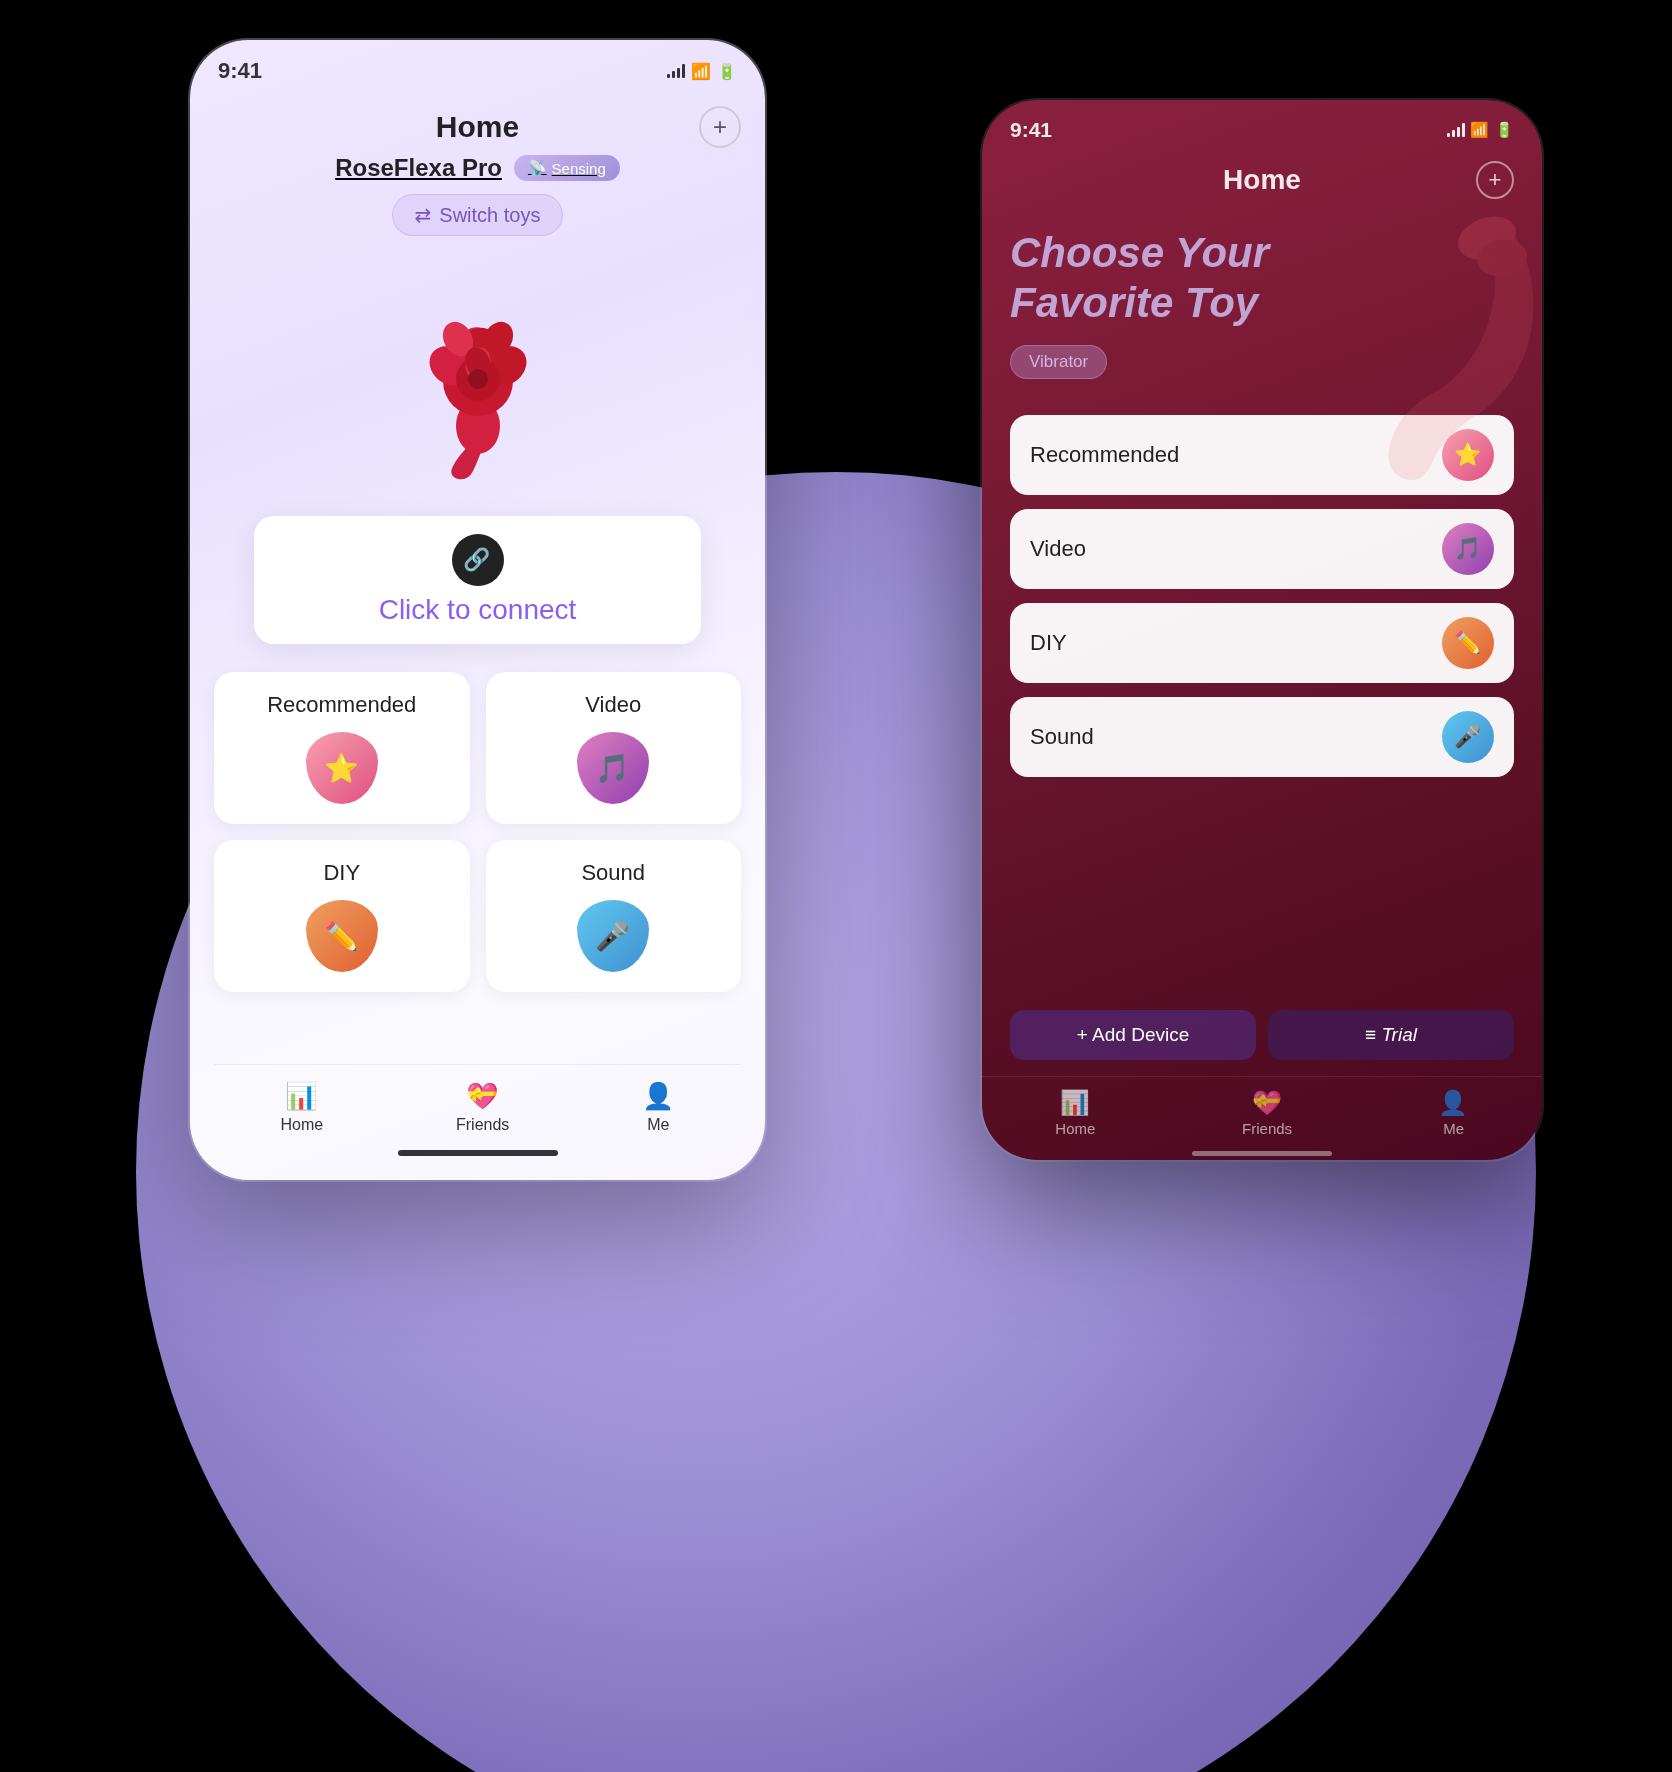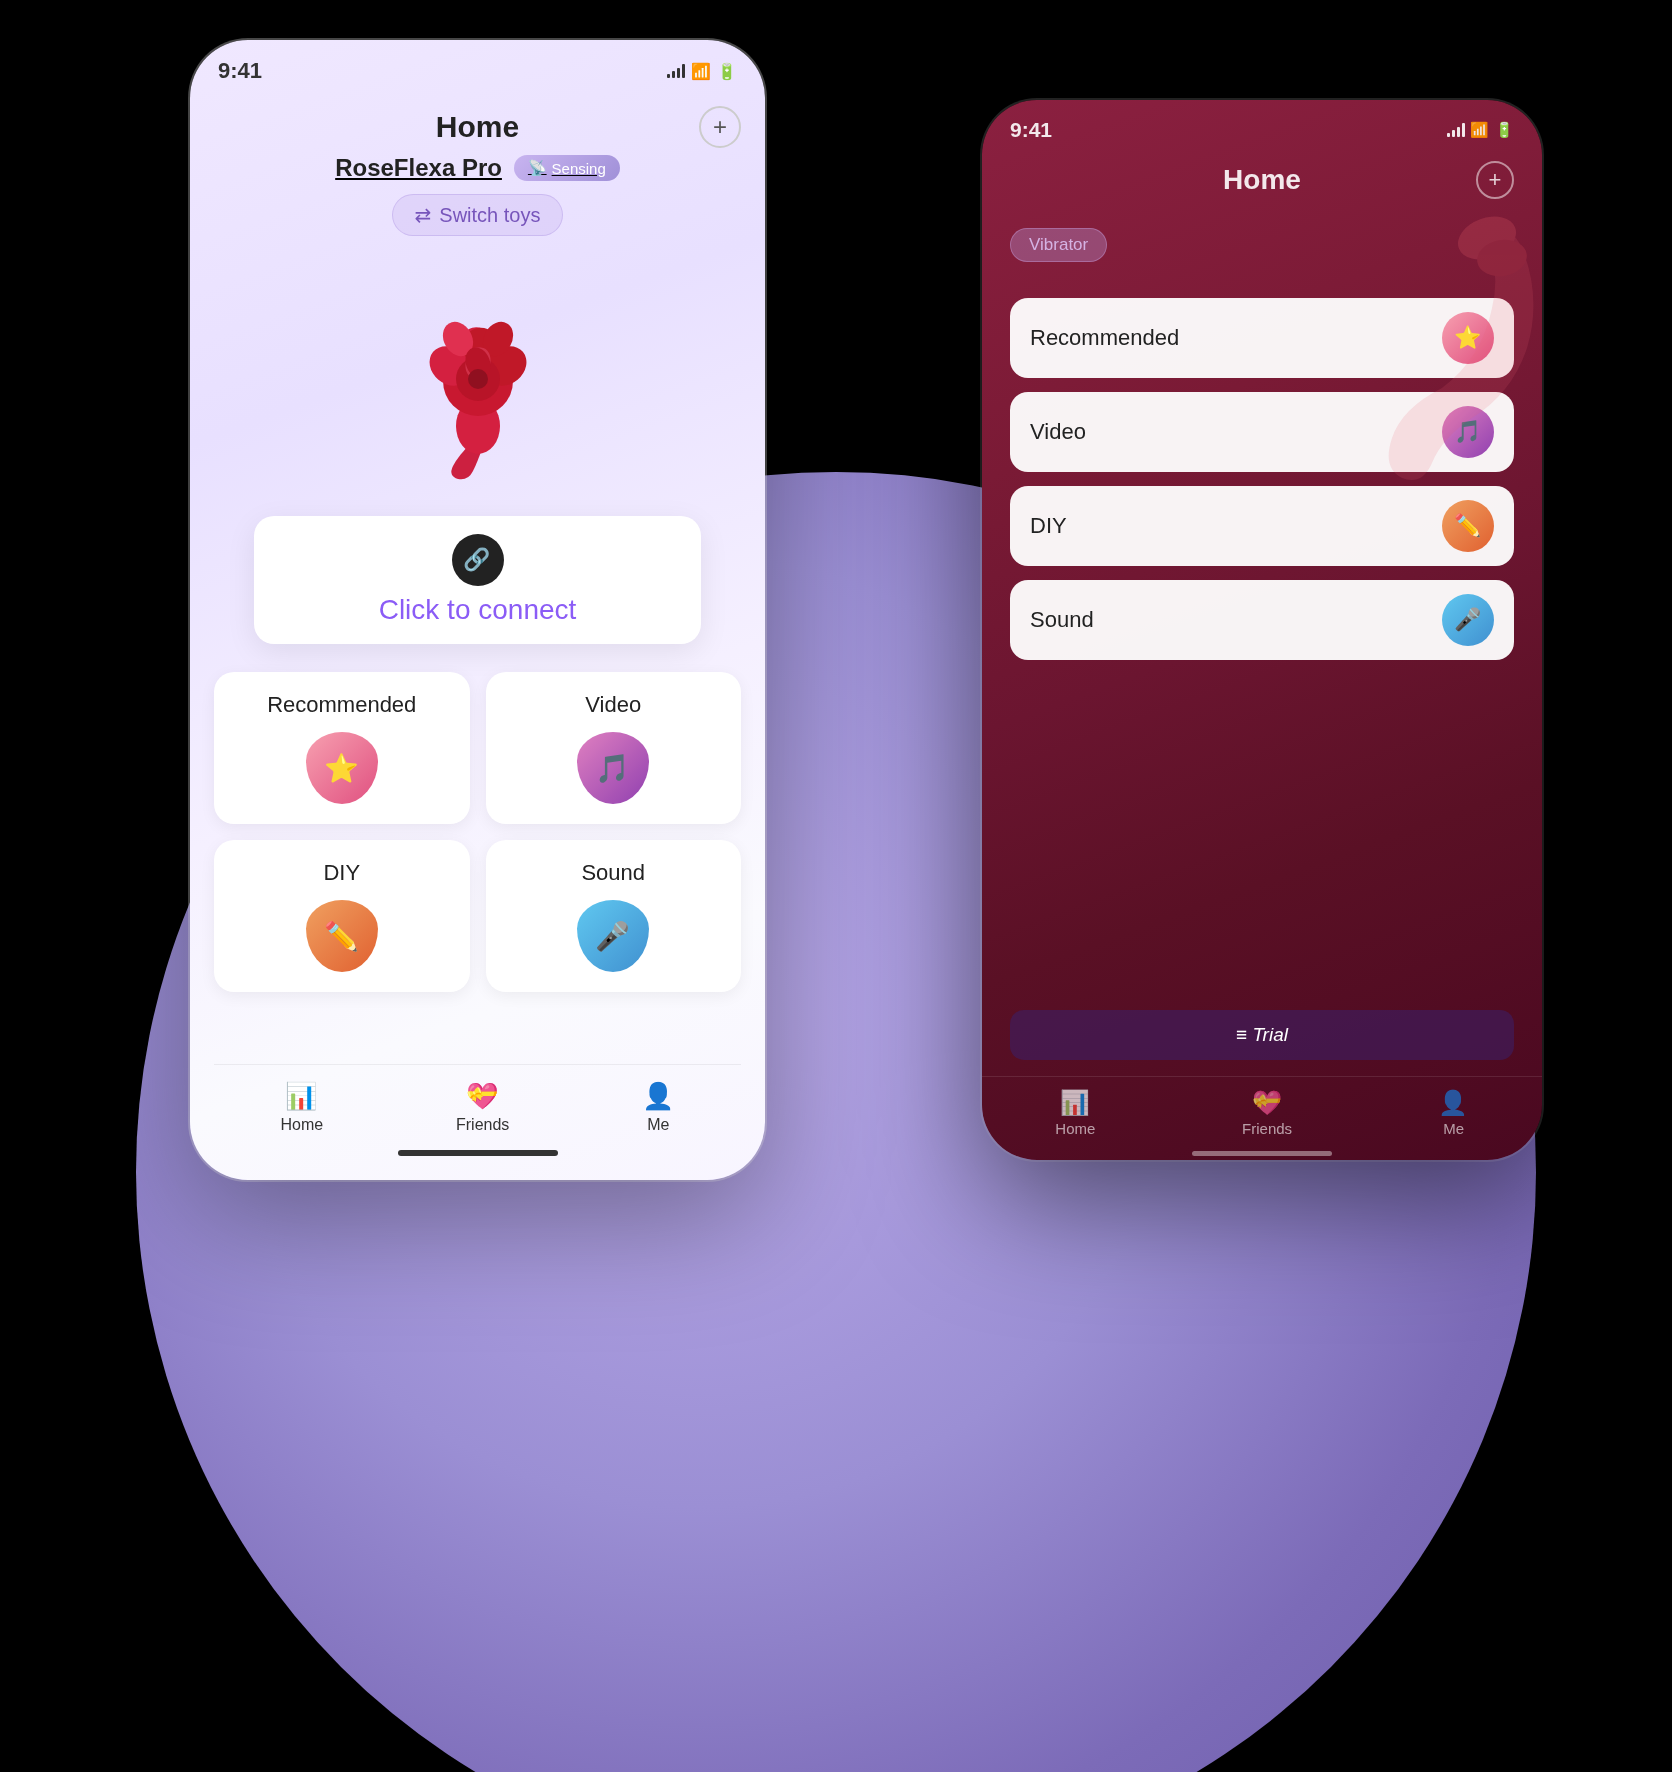--- a/index.html
+++ b/index.html
@@ -660,20 +660,24 @@
     <div class="phone-right-content">
 
       <div class="right-header">
         <span class="right-header-title">Home</span>
         <div class="right-header-plus">
           <span>+</span>
         </div>
       </div>
 
       <div class="choose-toy-section">
+        <div class="choose-title">
+          <span>Choose Your</span><br>
+          <span>Favorite Toy</span>
+        </div>
         <span class="vibrator-badge">Vibrator</span>
 
         
         <div class="right-toy-visual">
           <svg width="200" height="280" viewBox="0 0 200 280" opacity="0.5">
             <path d="M 140 20 Q 160 60 150 100 Q 140 150 100 180 Q 60 200 50 230 Q 40 260 60 270 Q 80 278 90 255 Q 100 230 130 210 Q 170 185 185 140 Q 200 90 180 40 Q 165 10 140 20 Z" fill="#e8607080"></path>
             <ellipse cx="145" cy="30" rx="30" ry="20" fill="#d05060" transform="rotate(-20,145,30)"></ellipse>
             <ellipse cx="160" cy="50" rx="25" ry="18" fill="#c04050" transform="rotate(-10,160,50)"></ellipse>
           </svg>
         </div>
@@ -705,20 +709,23 @@
         <div class="mode-row">
           <span class="mode-row-label">Sound</span>
           <div class="mode-row-icon" style="background: linear-gradient(135deg, #60c8f0, #4090d0);">
             <span style="color:white; font-size:22px;">🎤</span>
           </div>
         </div>
 
       </div>
 
       <div class="bottom-actions">
+        <div class="add-device-btn">
+          <span class="add-device-text">+ Add Device</span>
+        </div>
         <div class="trial-btn">
           <span class="trial-text">≡ Trial</span>
         </div>
       </div>
 
       <div class="right-bottom-nav">
         <div class="right-nav-item">
           <span class="right-nav-icon">📊</span>
           <span class="right-nav-label">Home</span>
         </div>

